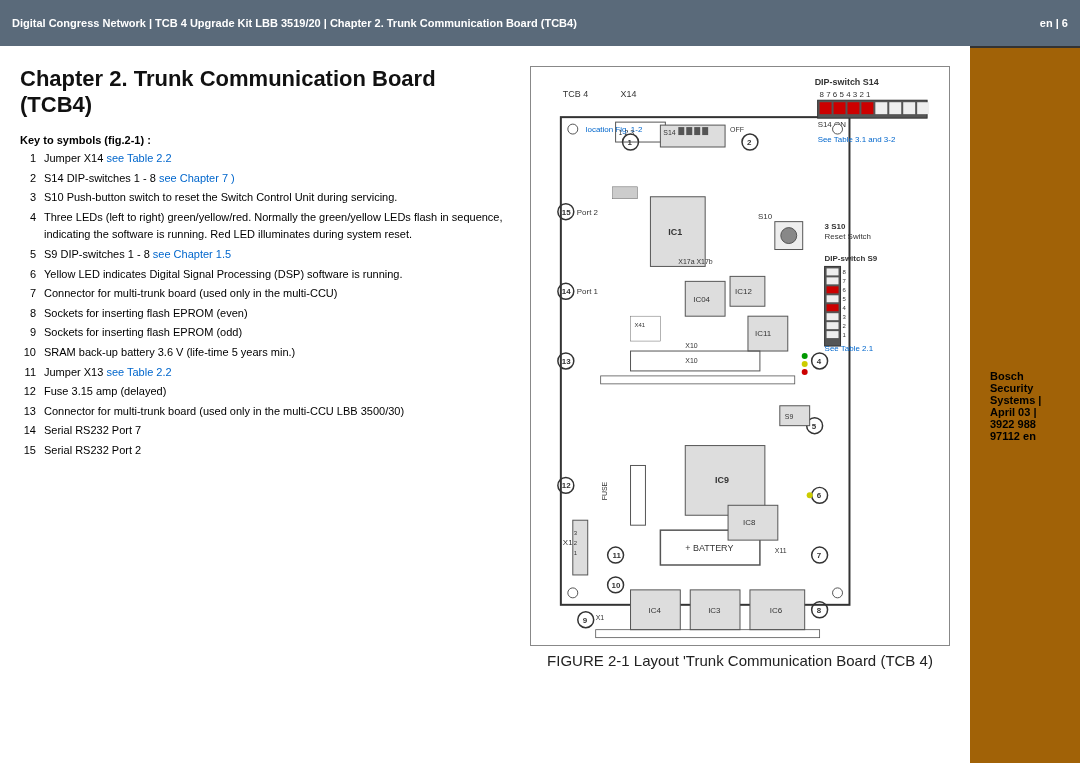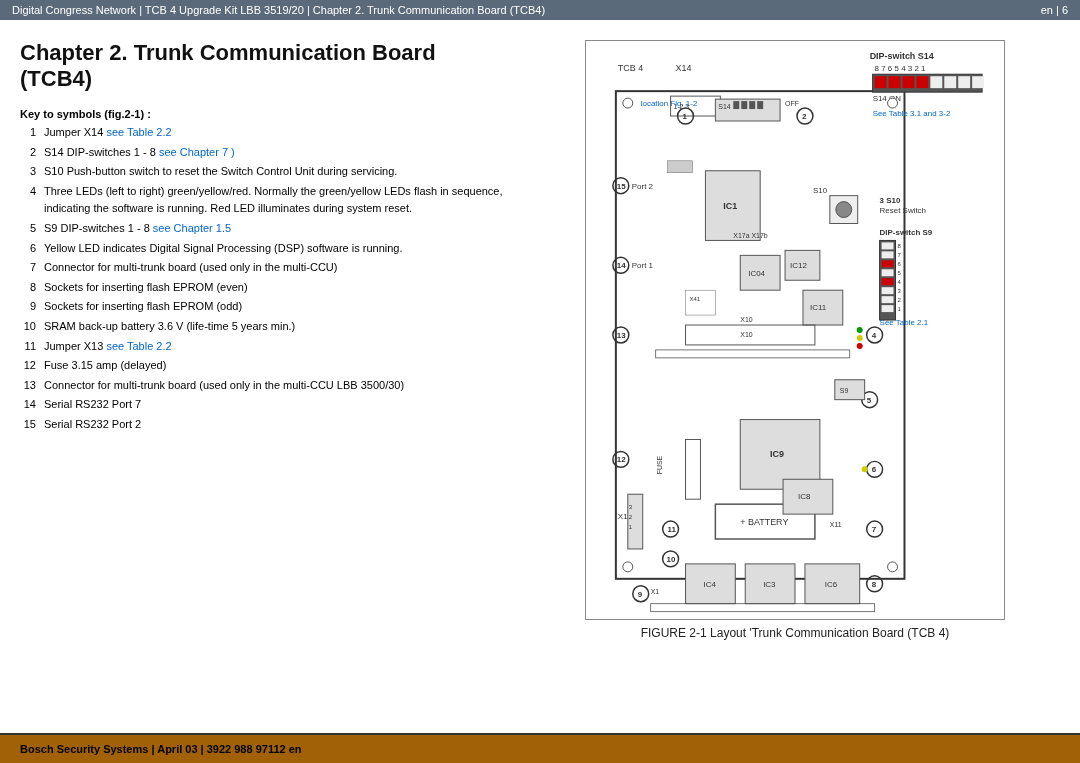--- a/index.html
+++ b/index.html
@@ -8,34 +8,35 @@
       font-size: 11px;
       background: #f0f0f0;
       width: 1080px;
       min-height: 763px;
       display: flex;
       flex-direction: column;
     }
     .header-bar {
       background: #5a6a7a;
       color: white;
-      padding: 4px 12px;
+      padding: 17px 12px;
       font-size: 11px;
       display: flex;
       justify-content: space-between;
       align-items: flex-start;
+      font-weight: bold;
     }
     .header-bar .right {
       font-size: 11px;
     }
     .main-content {
       background: white;
       flex: 1;
       display: flex;
-      flex-direction: column;
+      flex-direction: row;
       padding: 0;
     }
     .page-body {
       display: flex;
       flex: 1;
       padding: 20px;
       gap: 20px;
     }
     .left-panel {
       flex: 0 0 490px;
@@ -79,21 +80,21 @@
     
     .board-container {
       border: 1px solid #888;
       background: white;
       position: relative;
       width: 420px;
       height: 580px;
       overflow: hidden;
     }
     .figure-caption {
-      font-size: 12px;
+      font-size: 15px;
       margin-top: 6px;
       text-align: center;
       color: #222;
     }
     .footer-bar {
       border-top: 2px solid #333;
       padding: 8px 20px;
       font-size: 11px;
       display: flex;
       justify-content: space-between;

